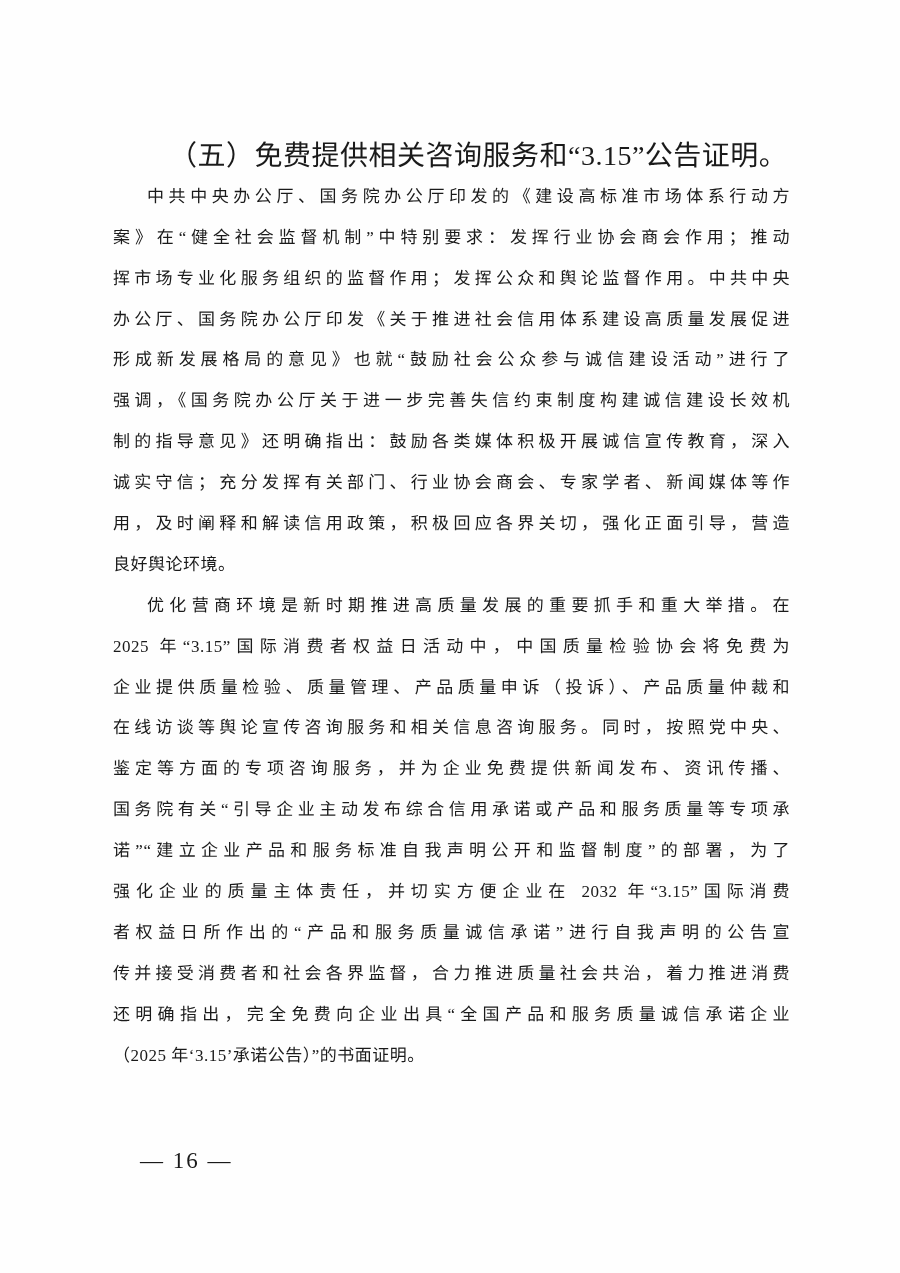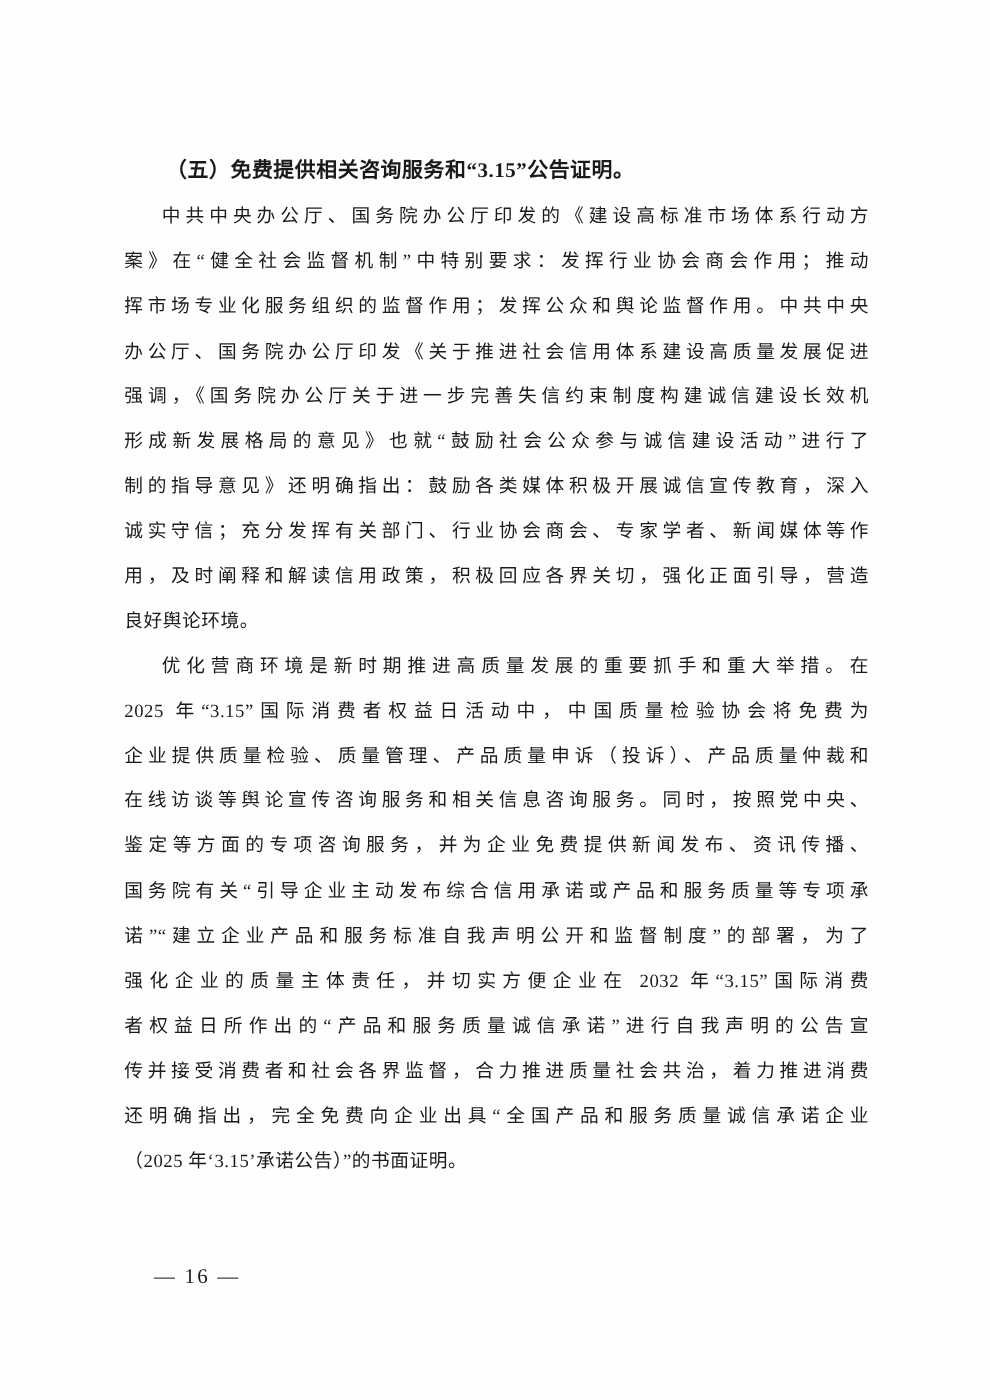--- a/index.html
+++ b/index.html
@@ -18,22 +18,22 @@
     overflow: hidden;
   }
   .content {
     position: absolute;
     left: 113px;
     top: 136px;
     width: 677px;
   }
   .heading {
     margin: 0;
-    font-size: 19px;
-    font-weight: bold;
+    font-size: 28px;
+    font-weight: normal;
     line-height: 40.9px;
     text-indent: 2em;
     letter-spacing: 0.5px;
   }
   .para {
     margin: 0;
     padding: 0;
   }
   .line {
     font-size: 17px;
@@ -46,41 +46,41 @@
   .line.start {
     text-indent: 2em;
   }
   .line.end {
     text-align-last: left;
   }
   .page-number {
     position: absolute;
     left: 140px;
     top: 1146px;
-    font-size: 19px;
+    font-size: 23px;
     line-height: 30px;
     letter-spacing: 2px;
     color: #1a1a1a;
   }
 </style>
 </head>
 <body>
 
 <div class="page">
   <div class="content">
 
     <h2 class="heading">（五）免费提供相关咨询服务和“3.15”公告证明。</h2>
 
     <div class="para">
       <div class="line start">中共中央办公厅、国务院办公厅印发的《建设高标准市场体系行动方</div>
       <div class="line">案》在“健全社会监督机制”中特别要求：发挥行业协会商会作用；推动</div>
       <div class="line">挥市场专业化服务组织的监督作用；发挥公众和舆论监督作用。中共中央</div>
       <div class="line">办公厅、国务院办公厅印发《关于推进社会信用体系建设高质量发展促进</div>
+      <div class="line">形成新发展格局的意见》也就“鼓励社会公众参与诚信建设活动”进行了</div>
       <div class="line">强调，《国务院办公厅关于进一步完善失信约束制度构建诚信建设长效机</div>
-      <div class="line">形成新发展格局的意见》也就“鼓励社会公众参与诚信建设活动”进行了</div>
       <div class="line">制的指导意见》还明确指出：鼓励各类媒体积极开展诚信宣传教育，深入</div>
       <div class="line">诚实守信；充分发挥有关部门、行业协会商会、专家学者、新闻媒体等作</div>
       <div class="line">用，及时阐释和解读信用政策，积极回应各界关切，强化正面引导，营造</div>
       <div class="line end">良好舆论环境。</div>
     </div>
 
     <div class="para">
       <div class="line start">优化营商环境是新时期推进高质量发展的重要抓手和重大举措。在</div>
       <div class="line">2025 年“3.15”国际消费者权益日活动中，中国质量检验协会将免费为</div>
       <div class="line">企业提供质量检验、质量管理、产品质量申诉（投诉）、产品质量仲裁和</div>

